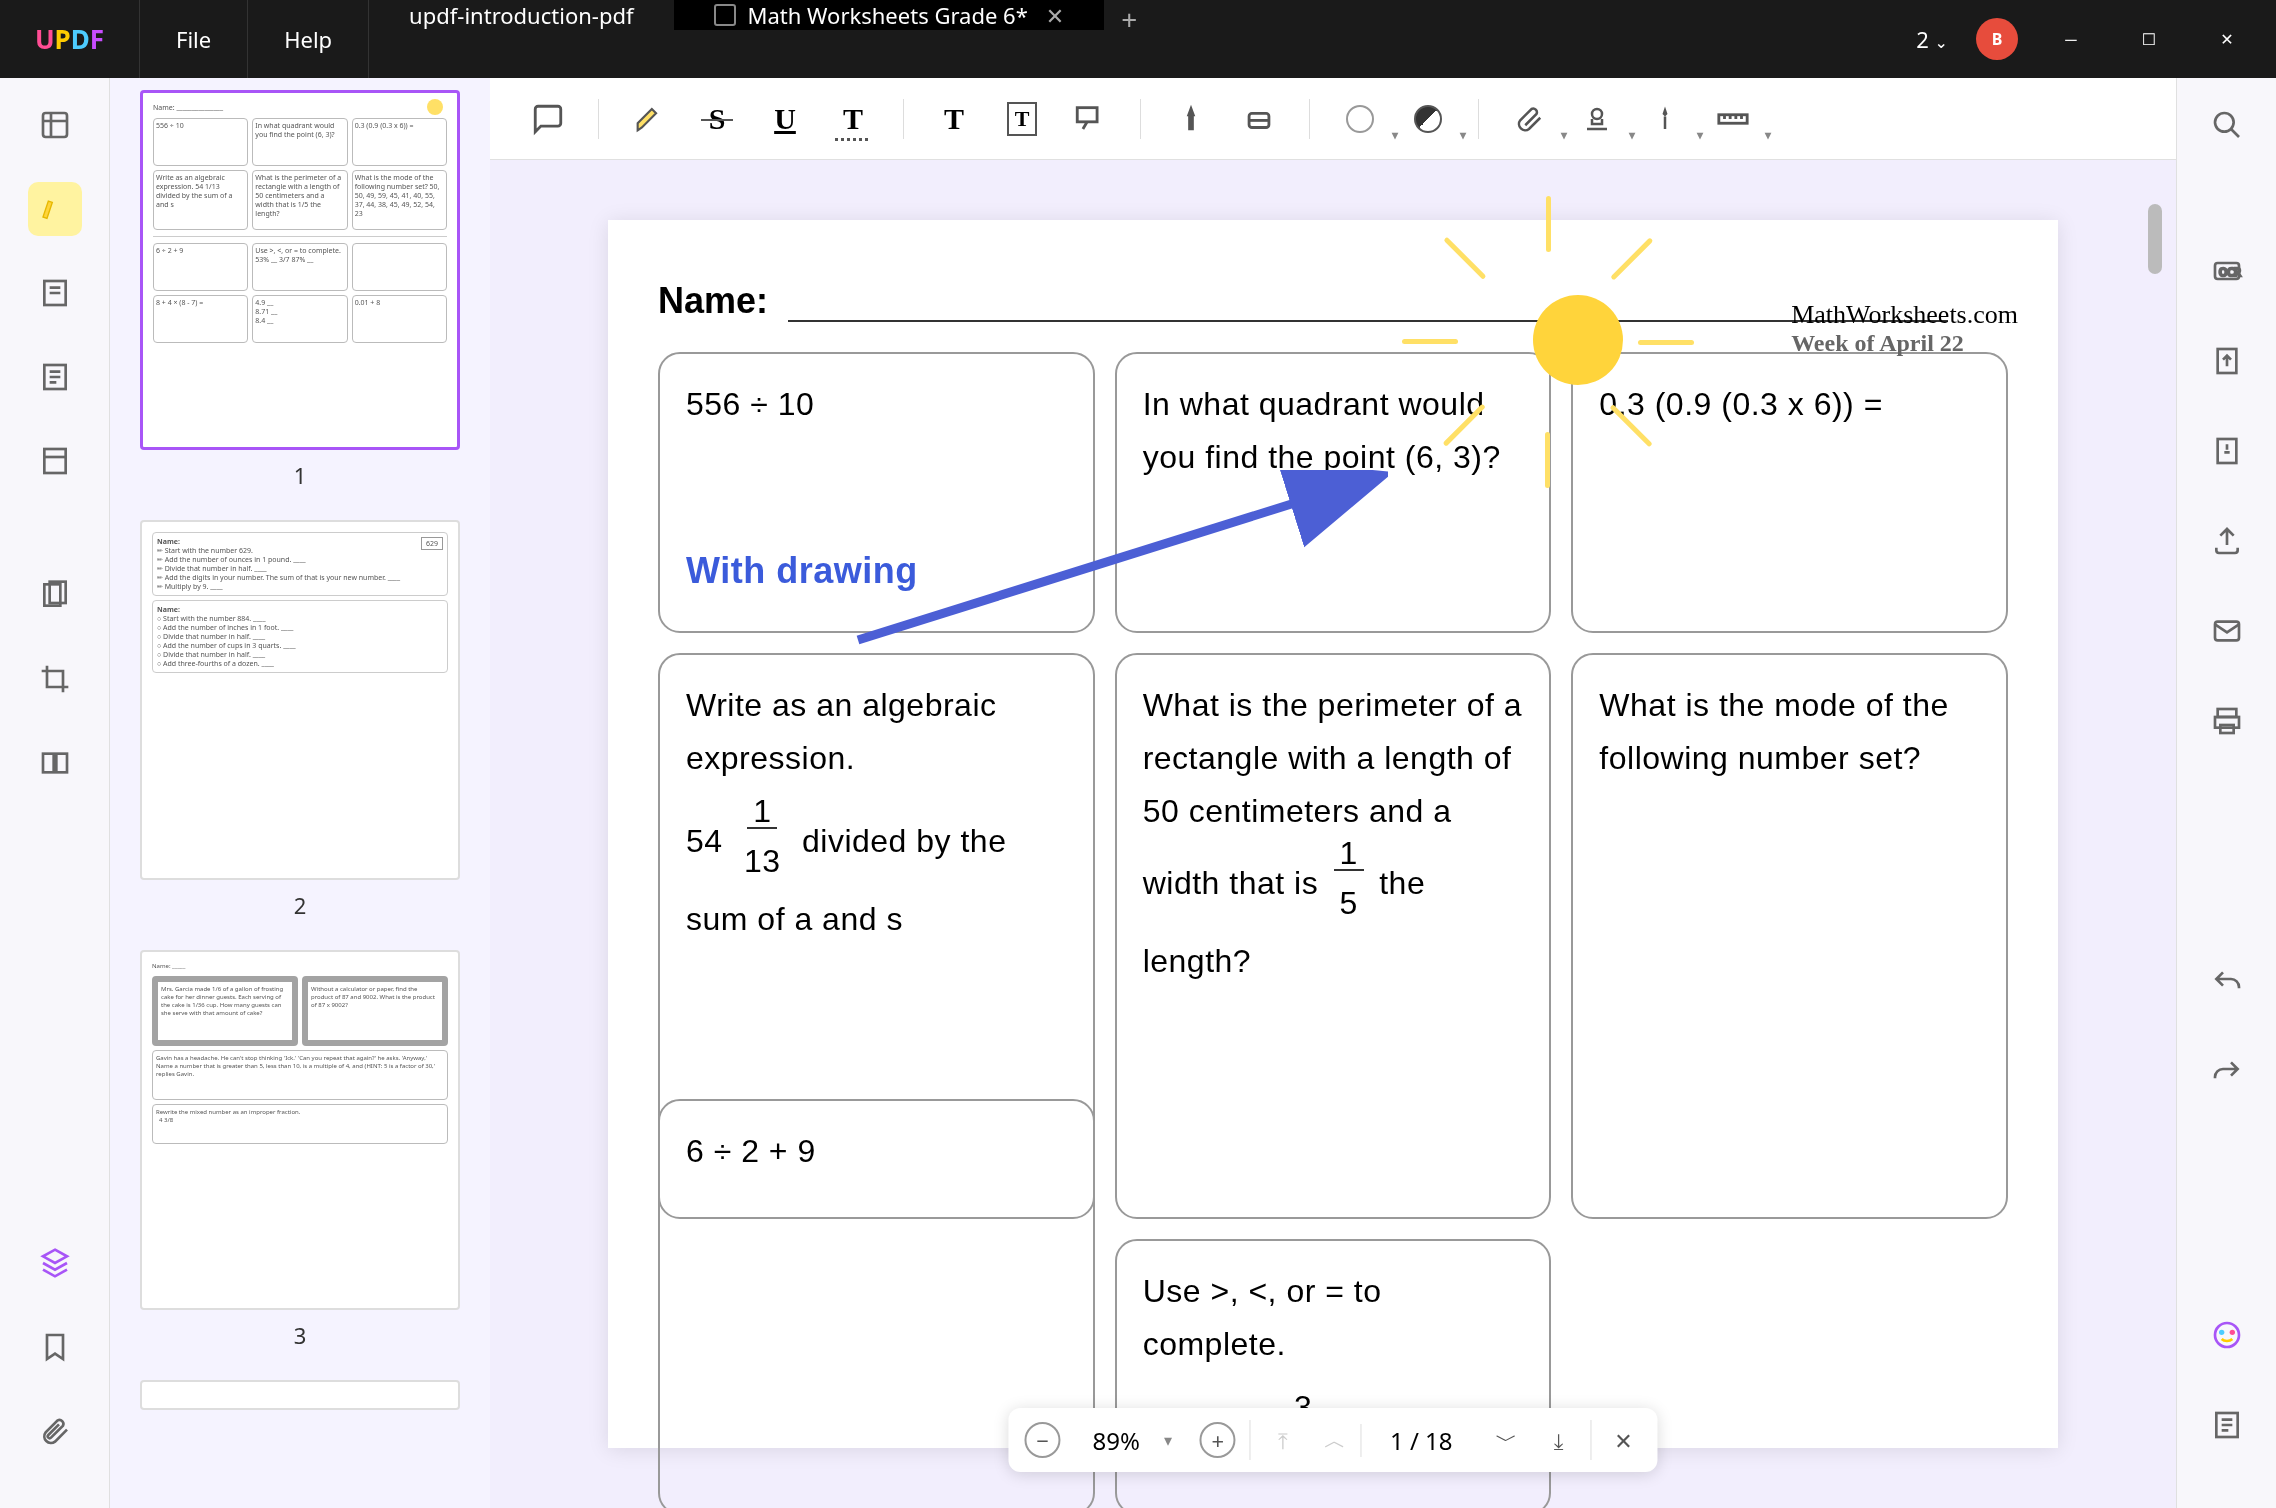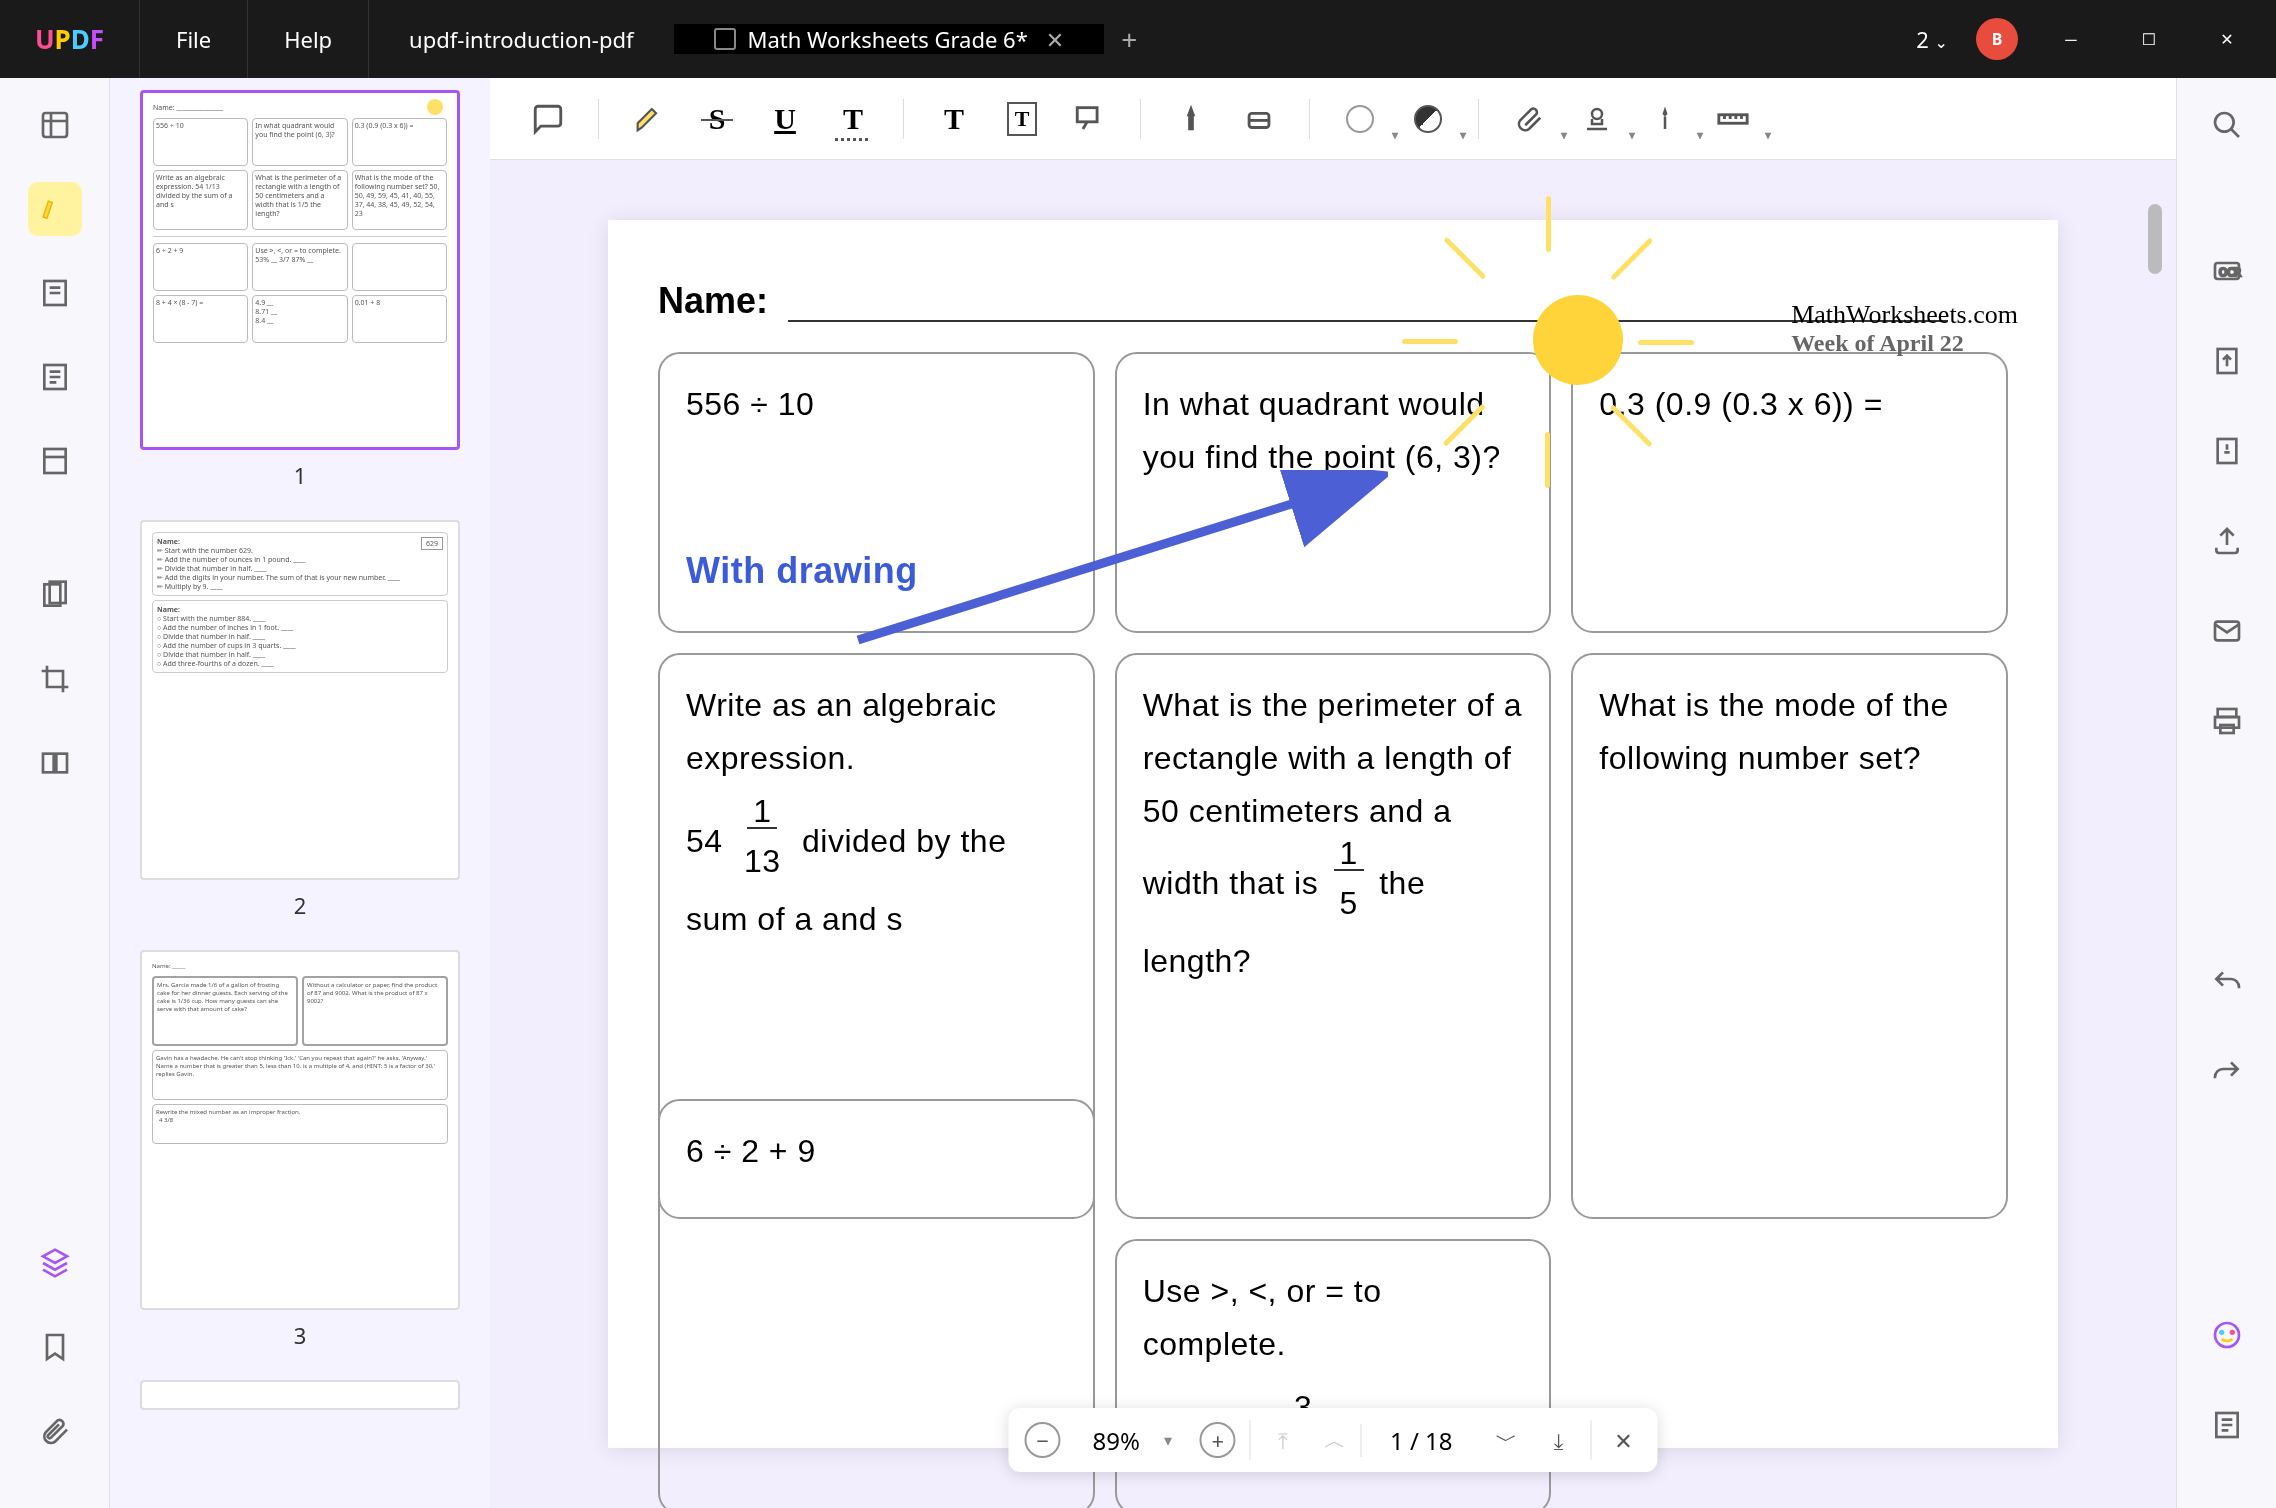--- a/index.html
+++ b/index.html
@@ -3,21 +3,21 @@
 <meta charset="utf-8">
 <style>
 * { box-sizing: border-box; margin: 0; padding: 0; }
 body { font-family: system-ui, -apple-system, sans-serif; background: #f0f0f0; overflow: hidden; width: 2276px; height: 1508px; }
 
 .titlebar { height: 78px; background: #1a1a1a; display: flex; align-items: center; color: #fff; }
 .logo { width: 140px; display: flex; align-items: center; justify-content: center; font-weight: bold; font-size: 26px; height: 100%; border-right: 1px solid #333; }
 .logo .u { color: #ff4d94; } .logo .p { color: #ffcc00; } .logo .d { color: #4dccff; } .logo .f { color: #c84dff; }
 .menus { display: flex; height: 100%; }
 .menu-item { padding: 0 36px; display: flex; align-items: center; font-size: 22px; cursor: pointer; border-right: 1px solid #333; }
-.tabs { display: flex; flex: 1; height: 100%; align-items: center; }
+.tabs { display: flex; flex: 1; height: 100%; align-items: flex-start; }
 .tab { padding: 0 40px; display: flex; align-items: center; font-size: 22px; position: relative; cursor: pointer; }
 .tab.active { background: #000; }
 .tab-icon { width: 22px; height: 22px; margin-right: 12px; border: 2px solid #888; border-radius: 3px; display: inline-block; }
 .tab-close { margin-left: 18px; font-size: 22px; color: #aaa; }
 .tab-add { width: 50px; display: flex; align-items: center; justify-content: center; font-size: 28px; color: #aaa; cursor: pointer; }
 .title-right { display: flex; align-items: center; gap: 28px; padding-right: 24px; }
 .badge-count { font-size: 22px; }
 .chev-down { font-size: 16px; }
 .avatar { width: 42px; height: 42px; border-radius: 50%; background: #e74c3c; display: flex; align-items: center; justify-content: center; font-weight: bold; }
 .sys-btn { width: 50px; height: 40px; display: flex; align-items: center; justify-content: center; cursor: pointer; }
@@ -32,21 +32,21 @@
 
 .thumbs-panel { width: 380px; background: #f5f3ff; overflow-y: auto; padding: 12px 30px; }
 .thumb { border: 2px solid #ddd; background: #fff; border-radius: 4px; margin-bottom: 10px; position: relative; }
 .thumb.sel { border: 3px solid #a855f7; }
 .thumb-label { text-align: center; font-size: 22px; color: #333; margin-bottom: 30px; }
 .thumb-body { padding: 10px; font-size: 7px; color: #555; }
 .thumb-3col { display: grid; grid-template-columns: 1fr 1fr 1fr; gap: 4px; }
 .tcell { border: 1px solid #bbb; border-radius: 4px; height: 48px; padding: 2px; overflow: hidden; }
 .thumb-hr { border-top: 1px solid #ccc; margin: 6px 0; }
 .thumb-2col { display: grid; grid-template-columns: 1fr 1fr; gap: 4px; margin-top: 6px; }
-.tcell2 { border: 2px solid #a3a3a3; border-radius: 4px; height: 70px; }
+.tcell2 { border: 6px solid #a3a3a3; border-radius: 4px; height: 70px; }
 .sun-mini { position: absolute; top: 6px; right: 14px; width: 16px; height: 16px; background: #ffe066; border-radius: 50%; }
 
 .workspace { flex: 1; display: flex; flex-direction: column; background: #f2eefd; position: relative; }
 
 .anno-toolbar { height: 82px; background: #fff; display: flex; align-items: center; padding: 0 30px; border-bottom: 1px solid #e0e0e0; gap: 12px; }
 .tool-btn { width: 56px; height: 56px; display: flex; align-items: center; justify-content: center; cursor: pointer; border-radius: 6px; font-size: 30px; font-weight: bold; position: relative; }
 .tool-btn.highlighter { color: #ffd43b; }
 .tool-sep { width: 1px; height: 40px; background: #ddd; margin: 0 10px; }
 .tool-dd { position: relative; }
 .tool-dd::after { content: "▾"; position: absolute; right: -10px; bottom: 4px; font-size: 12px; color: #888; }

